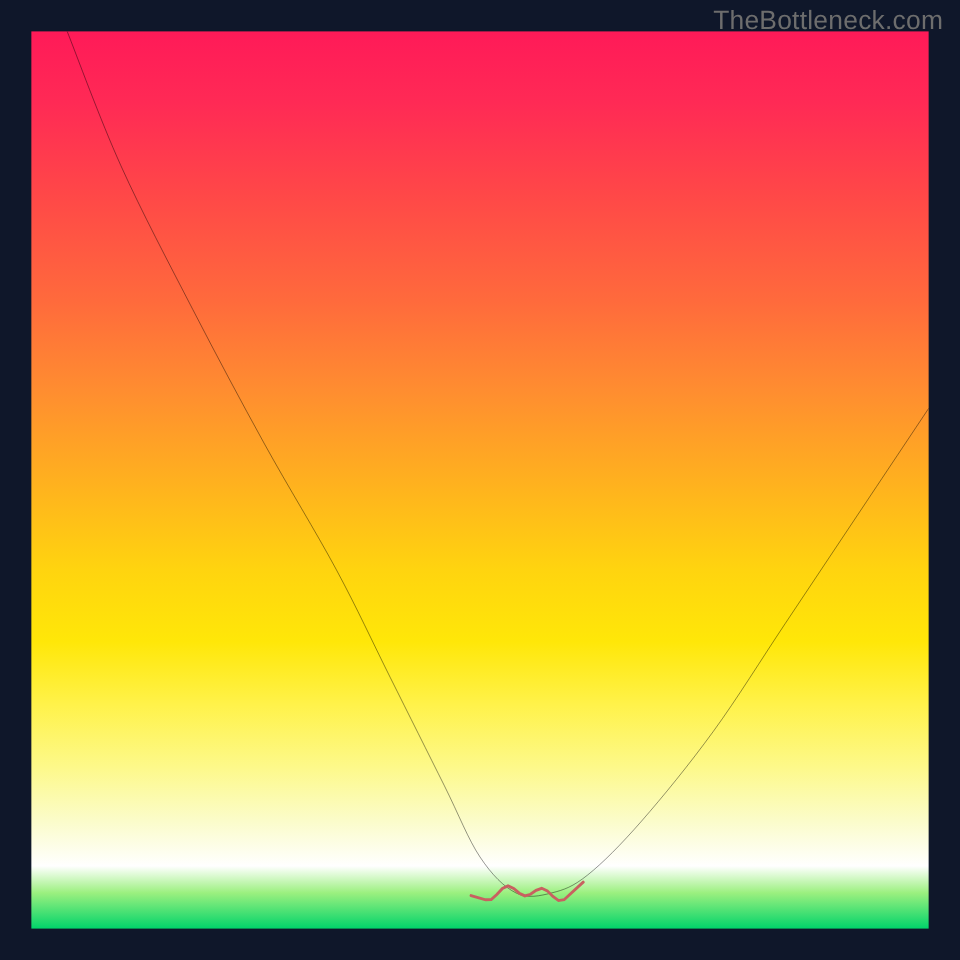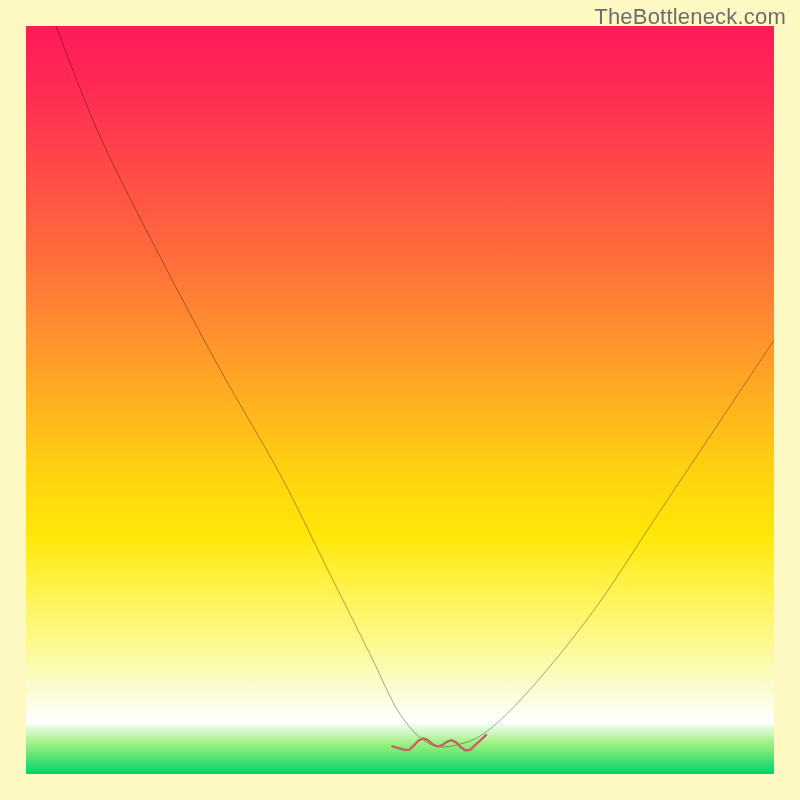--- a/index.html
+++ b/index.html
@@ -8,21 +8,21 @@
     width: 800px;
     height: 800px;
     background: #000;
     overflow: hidden;
     font-family: Arial, Helvetica, sans-serif;
   }
   .frame {
     position: relative;
     width: 800px;
     height: 800px;
-    background: #fef9c3;
+    background: #0f172a;
   }
   .watermark {
     position: absolute;
     top: 4px;
     right: 14px;
     color: #6d6d6d;
     font-size: 22px;
     font-weight: 500;
     z-index: 30;
     letter-spacing: 0.2px;

